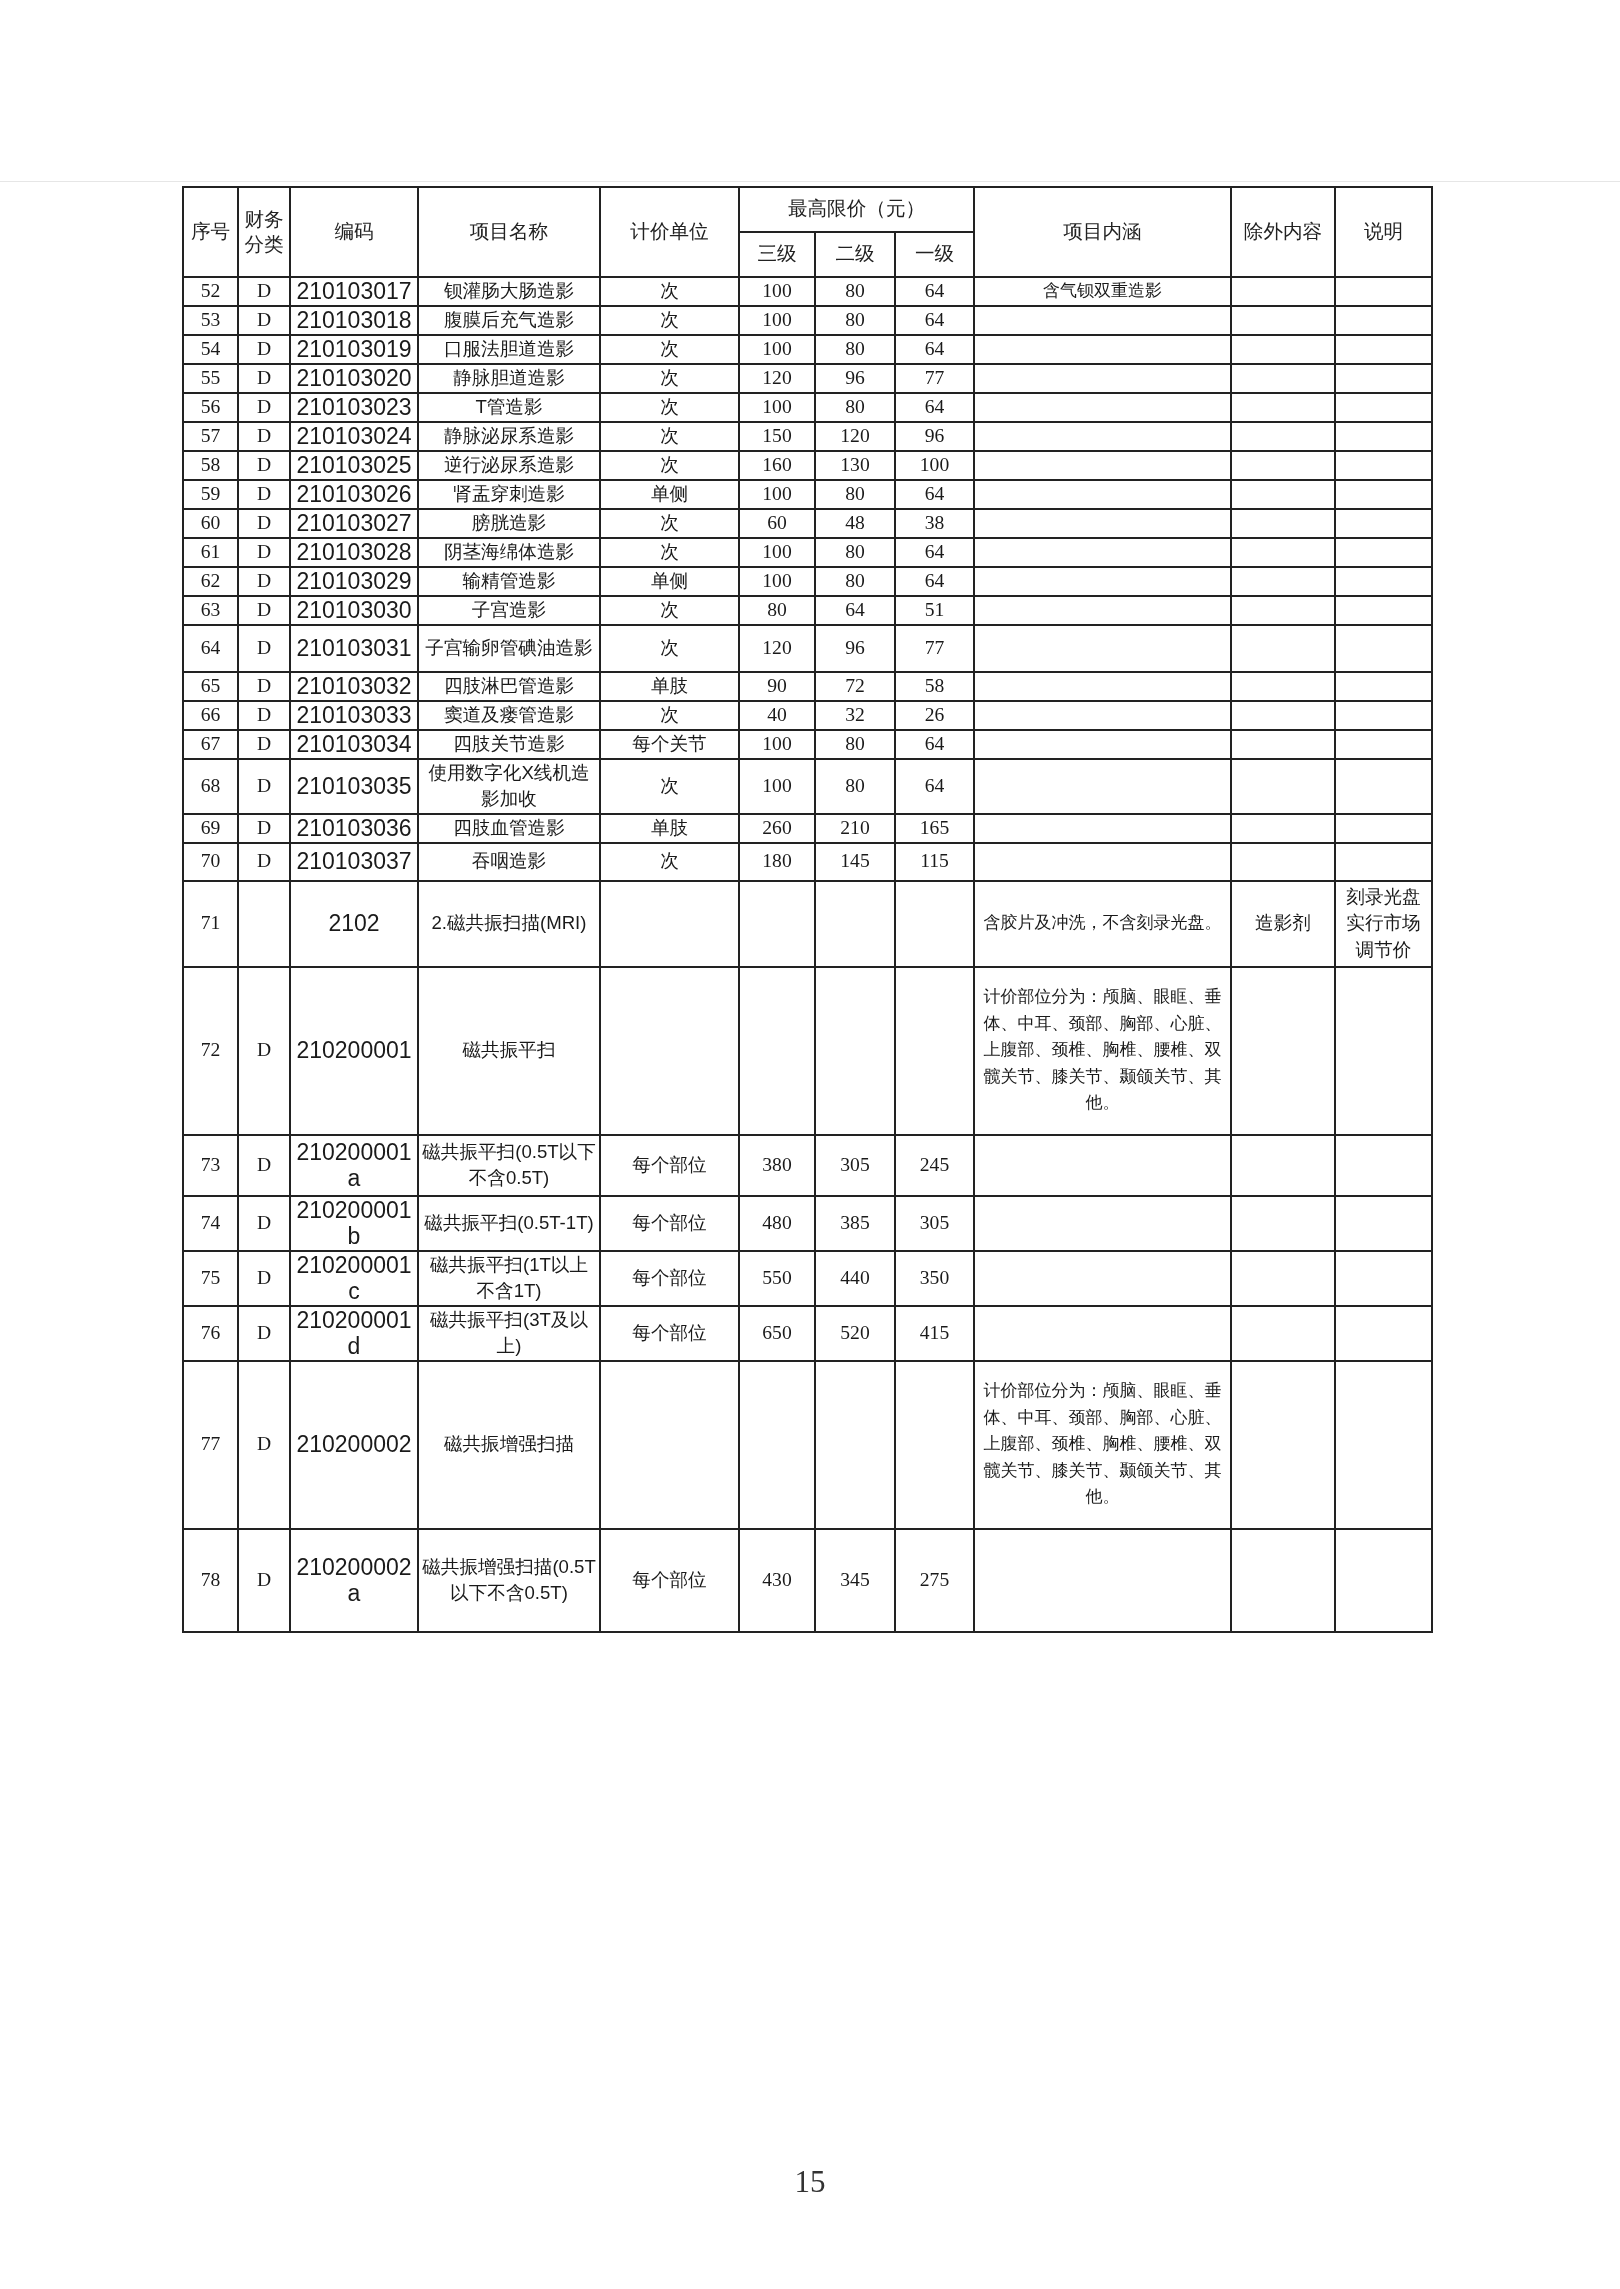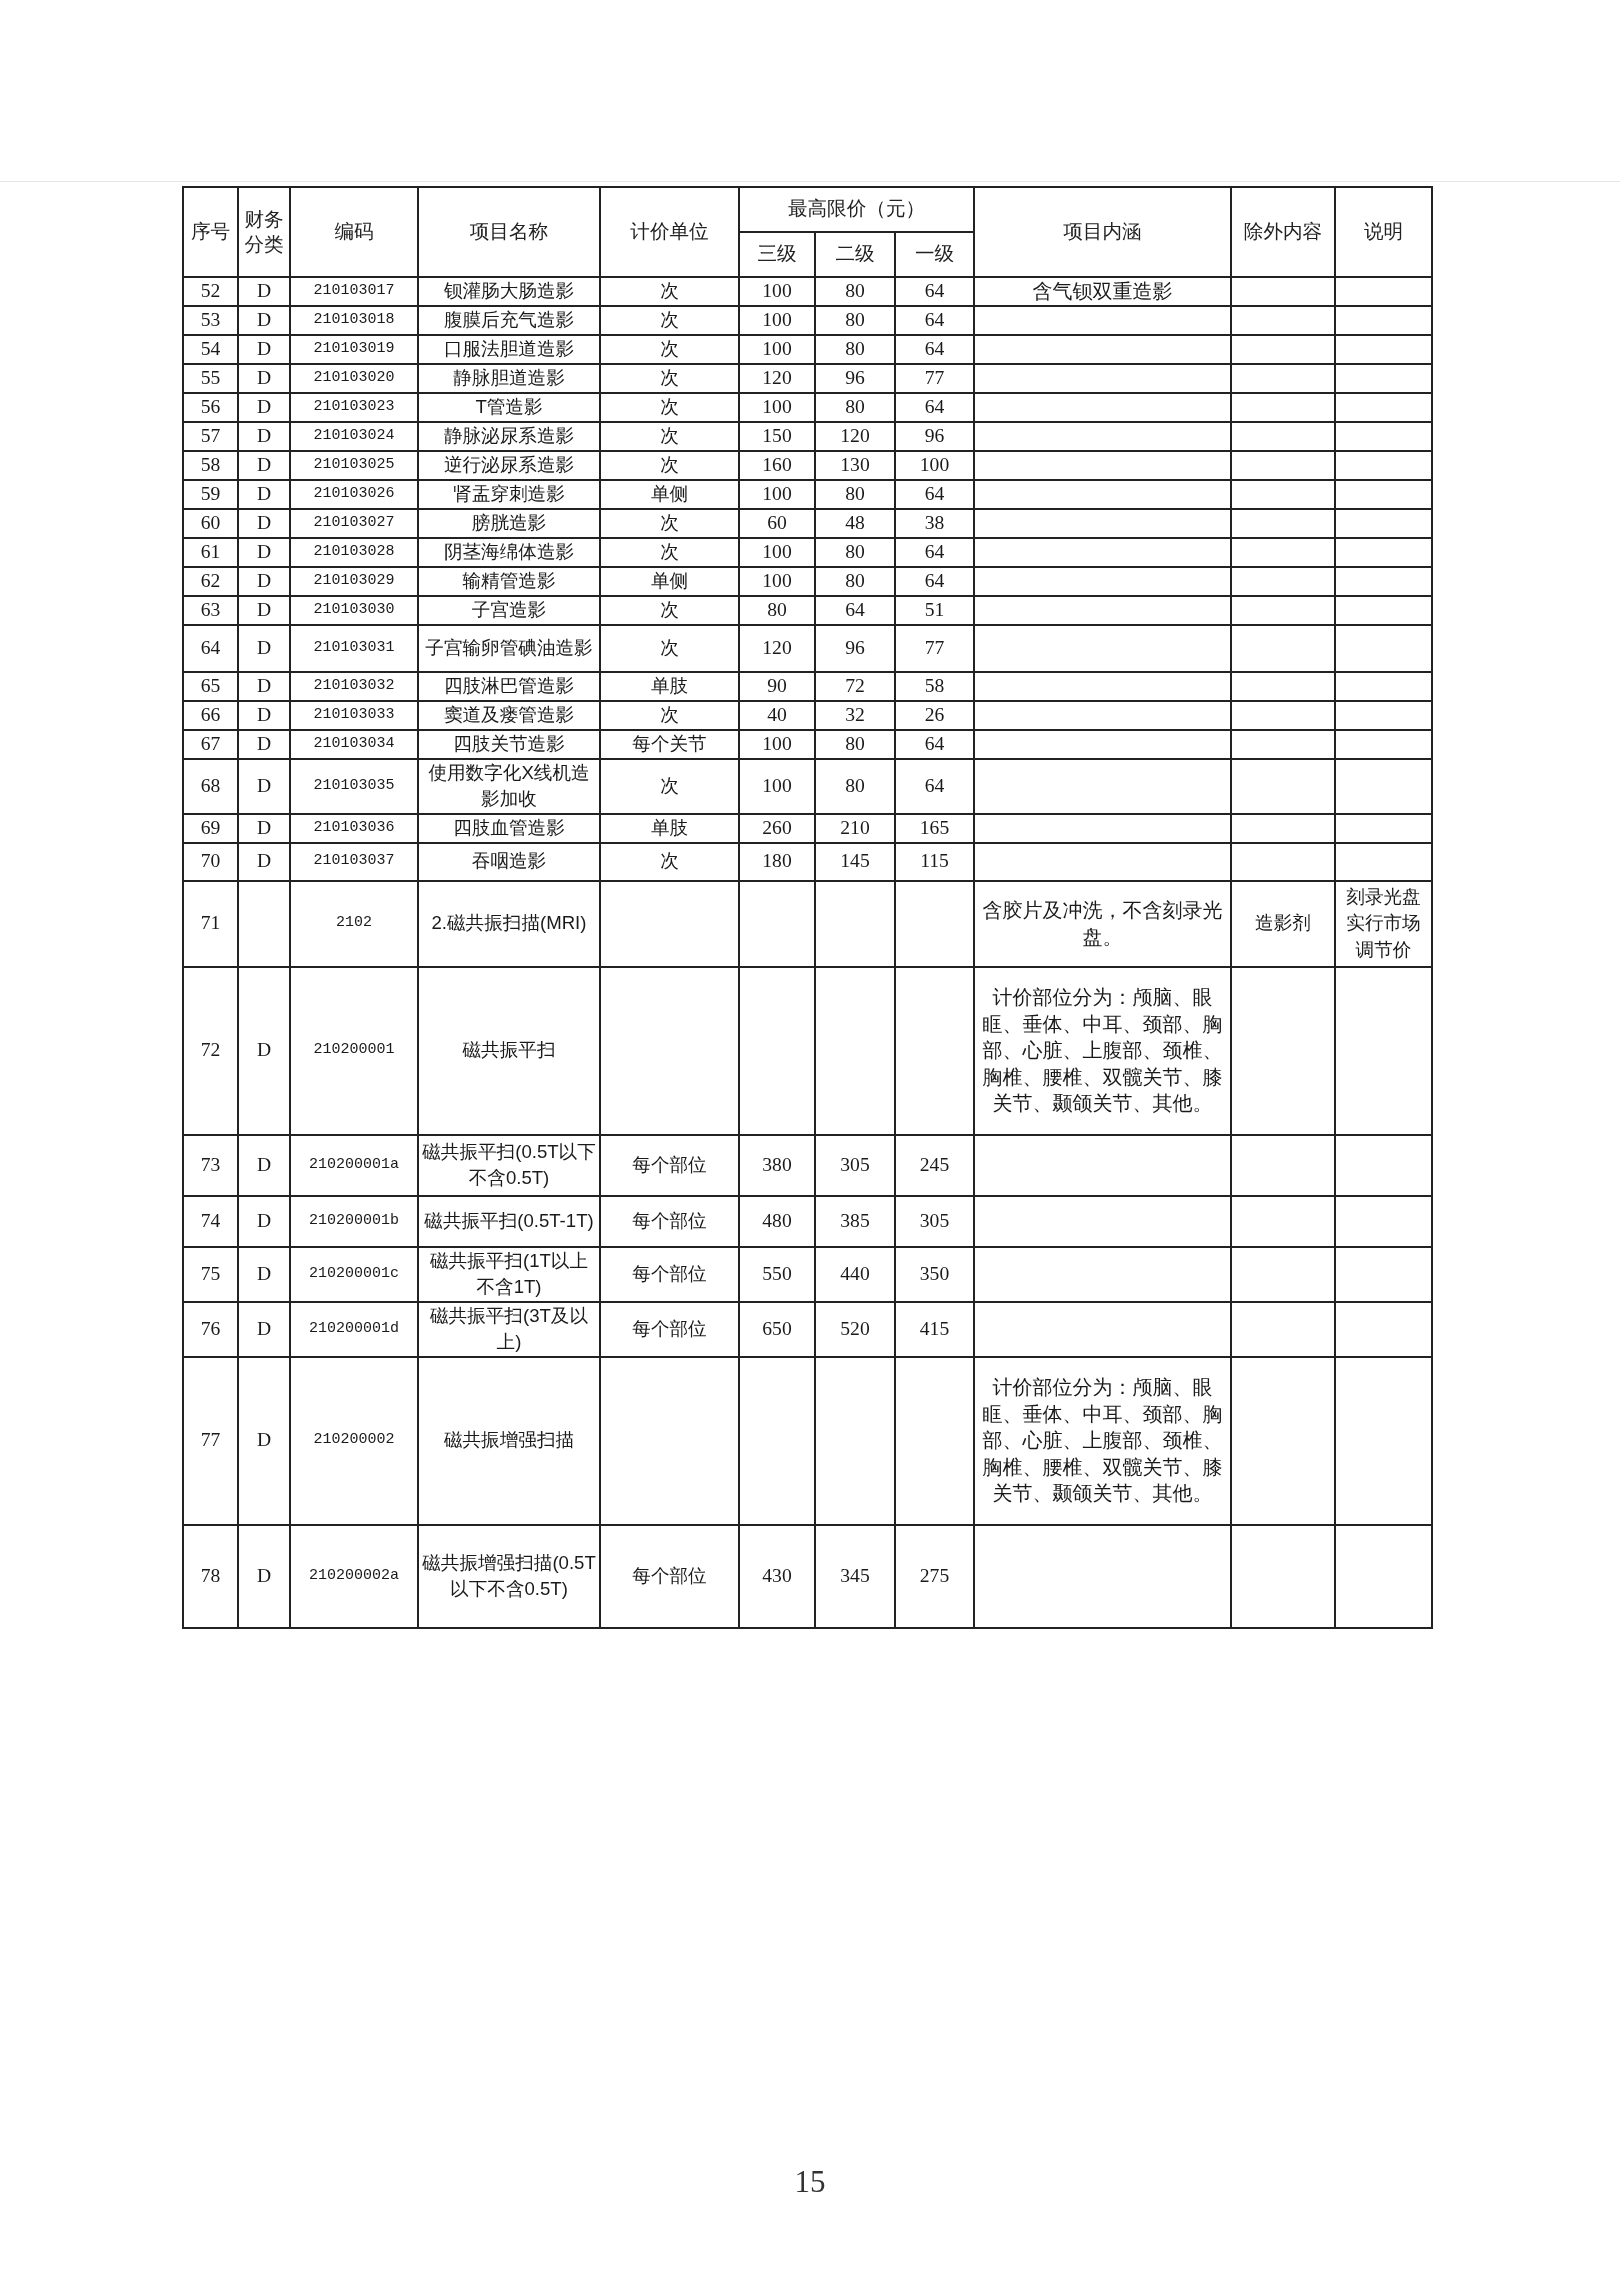--- a/index.html
+++ b/index.html
@@ -20,26 +20,26 @@
     font-size: 18.6px;
   }
   table.price-table td, table.price-table th {
     border: 2px solid #222; padding: 0 2.9px; text-align: center;
     vertical-align: middle; font-weight: normal; line-height: 26.5px;
     overflow: hidden; word-break: break-all;
   }
   th.hd { font-family: "DejaVu Sans", "Liberation Sans", sans-serif; font-size: 19.6px; color: #222; }
   td.name, td.content { text-align: left; padding-left: 3.9px; }
   td.name { font-family: Liberation Sans, sans-serif; font-size: 18.6px; }
-  td.content { font-family: Liberation Sans, sans-serif; font-size: 20px; line-height: 27.4px; vertical-align: middle; }
+  td.content { font-family: Liberation Sans, sans-serif; font-size: 17px; line-height: 27.4px; vertical-align: middle; }
   td.unit, td.excl, td.note { font-family: "DejaVu Sans", "Liberation Sans", sans-serif; }
   td.note { text-align: left; }
   td.excl { text-align: left; }
   td.num { font-family: "Liberation Serif", "DejaVu Serif", serif; font-size: 19.6px; }
-  td.code { font-family: Liberation Mono, monospace; font-size: 15px; }
+  td.code { font-family: Liberation Sans, sans-serif; font-size: 23px; }
   td.name.centered { text-align: center; }
   .page-number {
     position: absolute; left: 0; width: 1620px; top: 2164px; text-align: center;
     font-family: "Liberation Serif", "DejaVu Serif", serif; font-size: 31px; color: #333;
   }
 </style>
 </head>
 <body>
 
 <div class="top-rule"></div>

